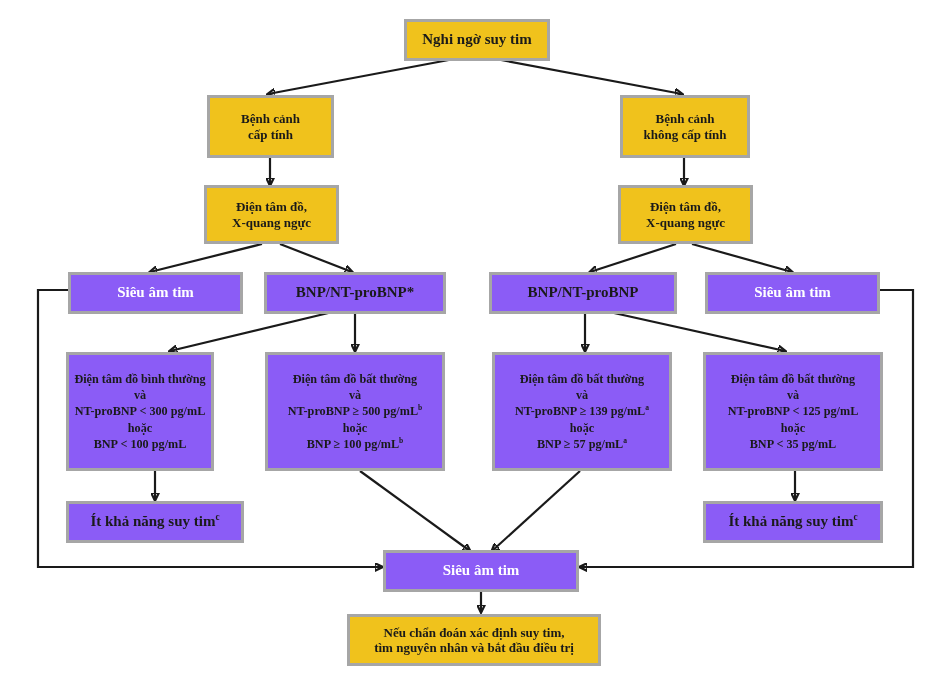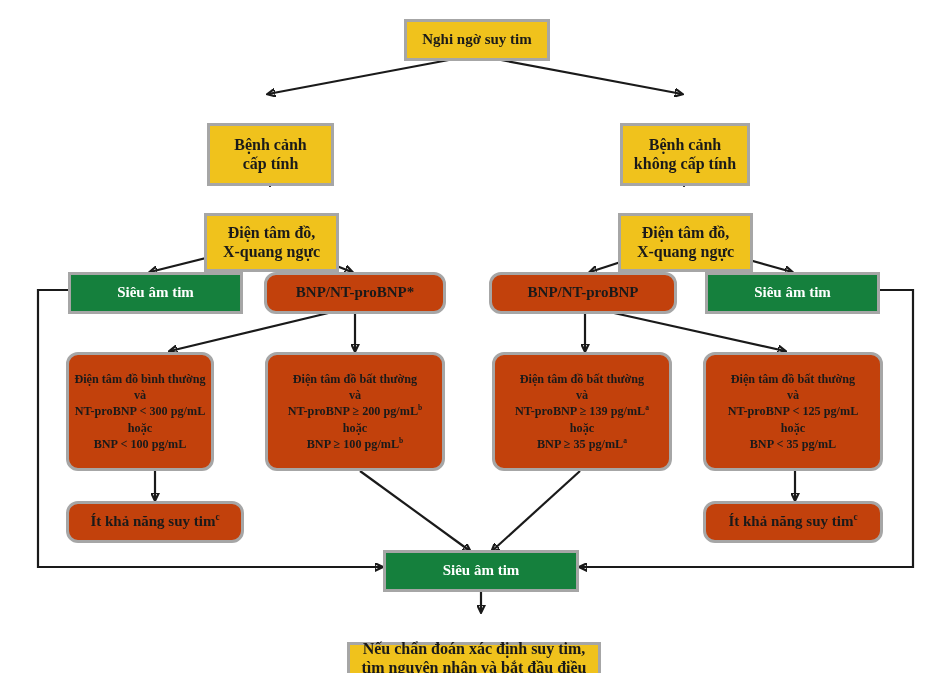--- a/index.html
+++ b/index.html
@@ -21,24 +21,24 @@
     display:flex;
     align-items:center;
     justify-content:center;
     text-align:center;
     font-weight:bold;
     line-height:1.18;
     color:#1a1a1a;
     padding:18px 4px;
   }
   .yellow{background:#f0c21c;color:#1a1a1a;}
-  .orange{background:#c2410c;color:#1a1a1a;border-radius:12px;}
-  .blue{background:#15803d;color:#ffffff;text-align:right;}
+  .orange{background:#8b5cf6;color:#1a1a1a;}
+  .blue{background:#8b5cf6;color:#ffffff;text-align:right;}
   .n-title{font-size:15px;}
-  .n-mid{font-size:16px;margin-top:28px;}
+  .n-mid{font-size:13px;}
   .n-bar{font-size:15px;}
   .n-crit{font-size:12.2px;line-height:1.32;}
   .n-small{font-size:15px;}
   sup{font-size:0.62em;vertical-align:super;line-height:0;}
   svg.arrows{position:absolute;left:0;top:0;width:950px;height:673px;overflow:visible;pointer-events:none;}
   svg.arrows path,svg.arrows line{stroke:#1a1a1a;stroke-width:2.2;fill:none;}
 </style>
 </head>
 <body>
 
@@ -129,31 +129,31 @@
     <div>Điện tâm đồ bình thường</div>
     <div>và</div>
     <div><span>NT-proBNP &lt; 300 pg/mL</span><sup></sup></div>
     <div>hoặc</div>
     <div><span>BNP &lt; 100 pg/mL</span><sup></sup></div>
   </div>
 
   <div class="node orange n-crit" style="left:265px;top:352px;width:180px;height:119px;flex-direction:column;">
     <div>Điện tâm đồ bất thường</div>
     <div>và</div>
-    <div><span>NT-proBNP ≥ 200 pg/mL</span><sup>b</sup></div>
+    <div><span>NT-proBNP ≥ 500 pg/mL</span><sup>b</sup></div>
     <div>hoặc</div>
     <div><span>BNP ≥ 100 pg/mL</span><sup>b</sup></div>
   </div>
 
   <div class="node orange n-crit" style="left:492px;top:352px;width:180px;height:119px;flex-direction:column;">
     <div>Điện tâm đồ bất thường</div>
     <div>và</div>
     <div><span>NT-proBNP ≥ 139 pg/mL</span><sup>a</sup></div>
     <div>hoặc</div>
-    <div><span>BNP ≥ 35 pg/mL</span><sup>a</sup></div>
+    <div><span>BNP ≥ 57 pg/mL</span><sup>a</sup></div>
   </div>
 
   <div class="node orange n-crit" style="left:703px;top:352px;width:180px;height:119px;flex-direction:column;">
     <div>Điện tâm đồ bất thường</div>
     <div>và</div>
     <div><span>NT-proBNP &lt; 125 pg/mL</span><sup></sup></div>
     <div>hoặc</div>
     <div><span>BNP &lt; 35 pg/mL</span><sup></sup></div>
   </div>
 

